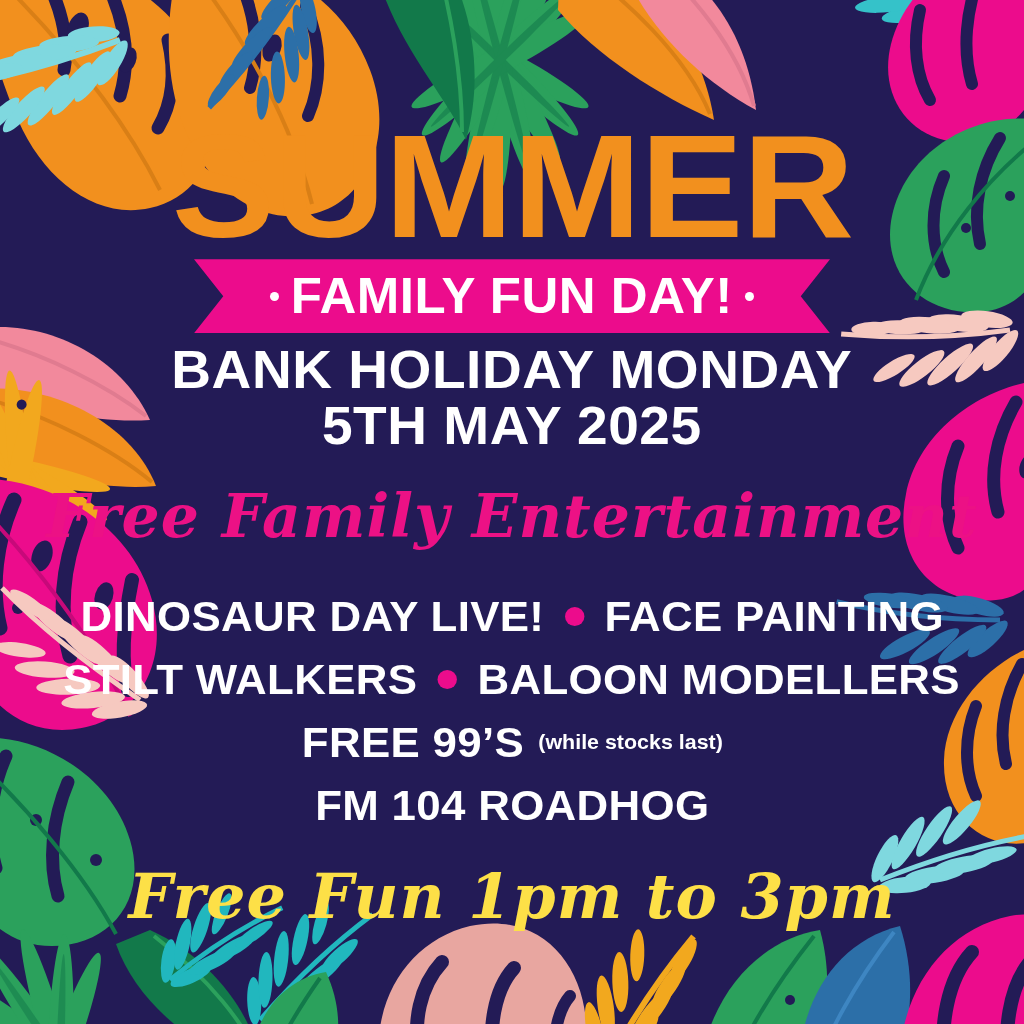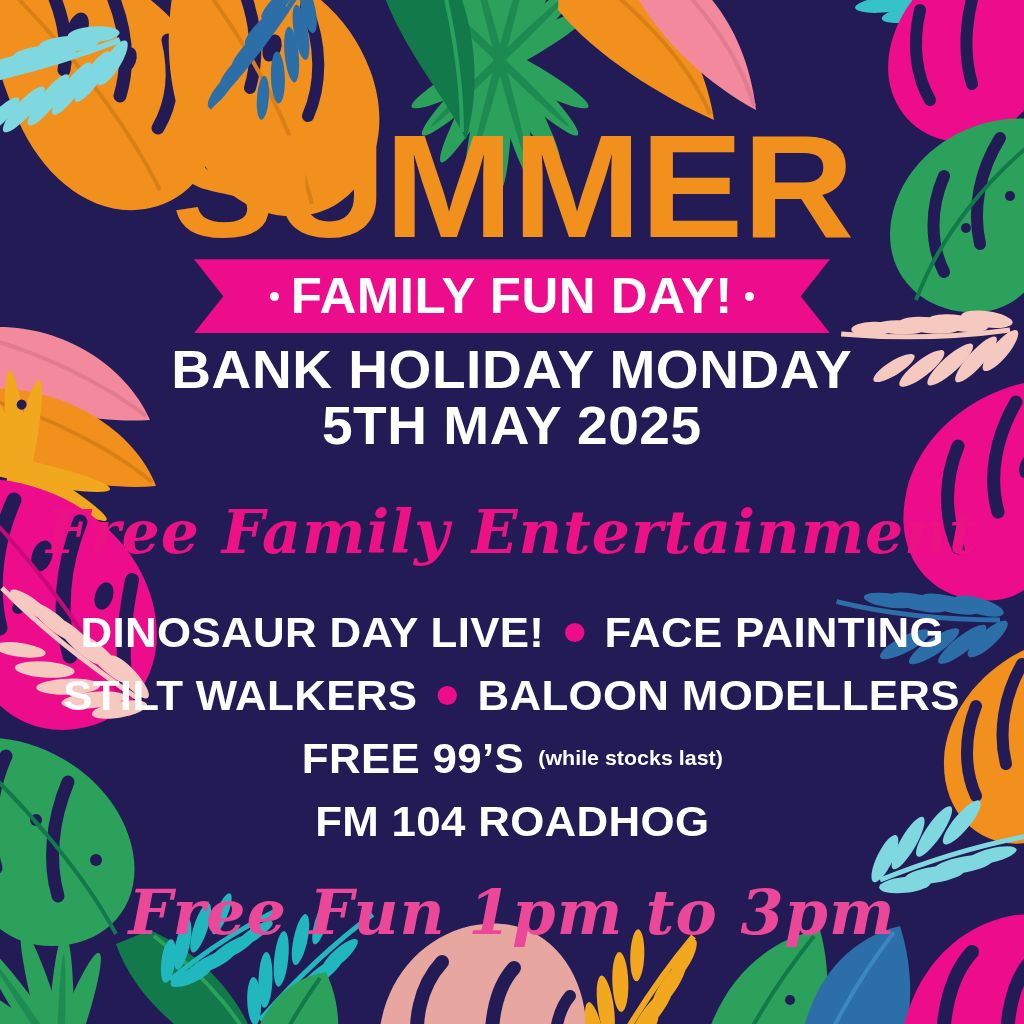--- a/index.html
+++ b/index.html
@@ -61,21 +61,21 @@
     transform:scaleX(1.02);
     margin:2px 0 0 0;
   }
 
   .script-pink{
     font-family:"DejaVu Serif",serif;
     font-style:italic;font-weight:700;
     font-size:60px;line-height:1;
     color:#EC1185;
     text-align:left;
-    margin-top:48px;
+    margin-top:32px;
     letter-spacing:1px;
   }
 
   .acts{
     margin-top:46px;
     display:flex;flex-direction:column;align-items:center;gap:14px;
   }
   .actrow{
     display:flex;align-items:center;justify-content:center;
     color:#ffffff;font-weight:700;font-size:43px;
@@ -88,21 +88,21 @@
   }
   .sub-small{
     font-size:21px;font-weight:700;color:#ffffff;
     margin-left:14px;letter-spacing:0;
   }
 
   .script-teal{
     font-family:"DejaVu Serif",serif;
     font-style:italic;font-weight:700;
     font-size:62px;line-height:1;
-    color:#ec4899;
+    color:#fde047;
     text-align:center;
     margin-top:36px;
     letter-spacing:1px;
   }
 </style>
 </head>
 <body>
 
 <div id="poster">
 

